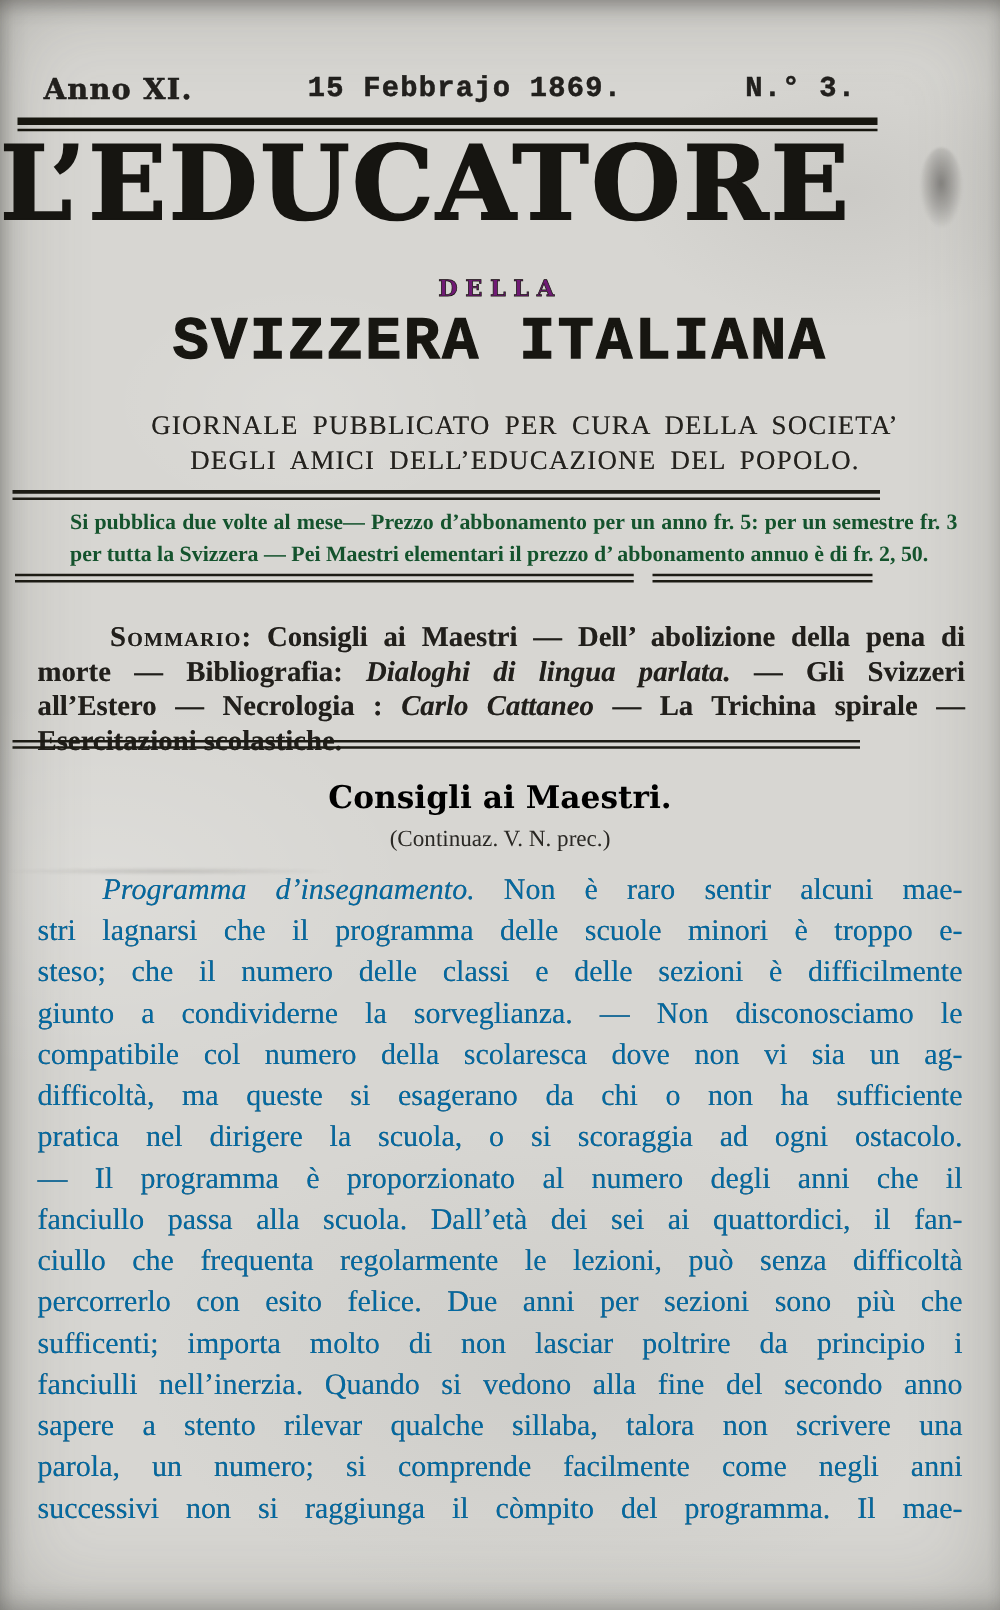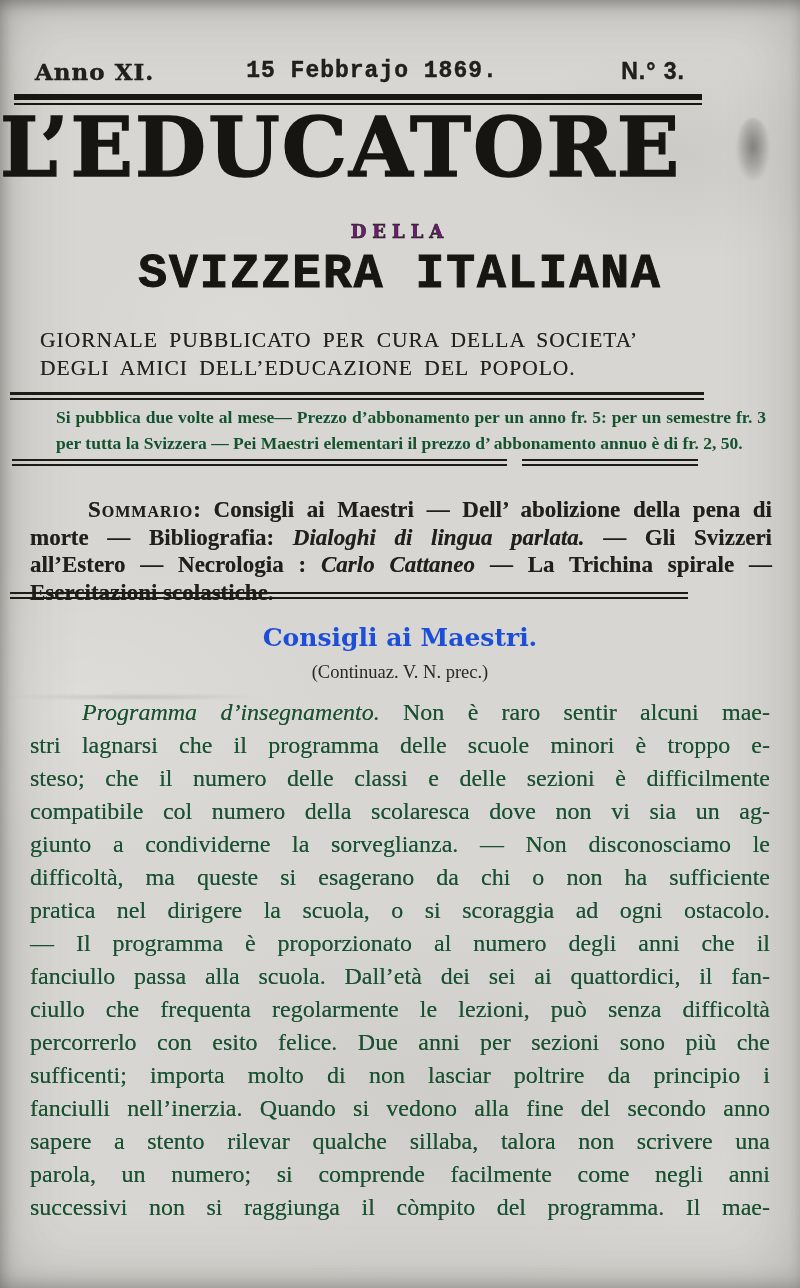--- a/index.html
+++ b/index.html
@@ -36,21 +36,21 @@
   }
   .streak{
     position:absolute;top:694px;left:0;width:270px;height:6px;z-index:3;
     background:radial-gradient(ellipse at 50% 50%, rgba(70,68,64,0.18), transparent 70%);
     filter:blur(1px);
   }
   .abs{position:absolute;z-index:4;}
   
   .issue-anno{top:58px;left:35px;font-family:"DejaVu Serif",serif;font-weight:bold;font-size:23px;-webkit-text-stroke:0.4px #1b1a18;letter-spacing:1px;}
   .issue-date{top:58px;left:0;right:56px;text-align:center;font-family:Liberation Mono, monospace;font-weight:bold;font-size:23px;-webkit-text-stroke:0.4px #1b1a18;letter-spacing:1px;}
-  .issue-num{top:58px;right:115px;font-family:Liberation Sans, sans-serif;font-weight:bold;font-size:23px;-webkit-text-stroke:0.4px #1b1a18;letter-spacing:1px;}
+  .issue-num{top:58px;right:115px;font-family:Liberation Mono, monospace;font-weight:bold;font-size:23px;-webkit-text-stroke:0.4px #1b1a18;letter-spacing:1px;}
   
   .rule-thick{top:94px;left:14px;width:688px;height:3px;border-top:6px solid #17160f;border-bottom:2px solid #17160f;}
   .rule-double-2{top:392px;left:10px;width:694px;height:3px;border-top:3px solid #1c1b14;border-bottom:2px solid #1c1b14;}
   .rule3-wrap{top:459px;left:12px;width:686px;height:8px;display:flex;gap:15px;}
   .rule3-seg{height:3px;border-top:2px solid #1c1b14;border-bottom:2px solid #1c1b14;}
   .rule3-a{width:495px;}
   .rule3-b{flex:1;}
   .rule-double-4{top:592px;left:10px;width:678px;height:3px;border-top:2px solid #1c1b14;border-bottom:2px solid #1c1b14;}
   
   .masthead{
@@ -64,40 +64,40 @@
     letter-spacing:6px;color:#701a75;-webkit-text-stroke:0.6px #171610;
   }
   .subtitle{
     top:247px;left:0;right:0;text-align:center;
     font-family:Liberation Mono, monospace;font-weight:bold;font-size:48px;line-height:1.15;
     letter-spacing:2px;color:#171611;-webkit-text-stroke:1px #171611;
   }
   .tagline1{top:328px;}
   .tagline2{top:356px;}
   .tagline{
-    left:0;right:0;
+    left:0;right:0;text-align:center;
     font-size:21.5px;letter-spacing:1px;word-spacing:5px;color:#24221e;
     text-shadow:0 0 0.5px rgba(30,28,25,0.6);
     margin-left:40px;
   }
   
   .subscription{top:404px;left:28px;right:34px;font-weight:bold;font-size:17.5px;line-height:26px;color:#14532d;margin-left:28px;}
   .sub-line1{text-align:justify;text-align-last:justify;white-space:nowrap;}
   .sub-line2{text-align:left;white-space:nowrap;}
   
   .sommario{top:496px;left:30px;right:28px;font-size:23px;line-height:27.5px;font-weight:bold;color:#211f1b;text-shadow:0 0 0.5px rgba(30,28,25,0.55);}
   .som-line{text-align:justify;text-align-last:justify;white-space:nowrap;}
   .som-line.last{text-align:left;text-align-last:left;}
   .som-line.first{padding-left:58px;}
   .smallcaps{font-variant:small-caps;letter-spacing:1px;}
   .ital{font-style:italic;}
   
-  .art-title{top:623px;left:0;right:0;text-align:center;font-family:"DejaVu Serif",serif;font-weight:bold;font-size:25px;color:#1d4ed8;}
+  .art-title{top:623px;left:0;right:0;text-align:center;font-family:"DejaVu Serif",serif;font-weight:bold;font-size:25px;color:#000000;}
   .art-cont{top:662px;left:0;right:0;text-align:center;font-size:18.5px;color:#2a2824;}
-  .body-text{top:696px;left:30px;right:30px;font-size:24px;line-height:33px;color:#14532d;text-shadow:0 0 0.5px rgba(30,28,25,0.55);}
+  .body-text{top:696px;left:30px;right:30px;font-size:24px;line-height:33px;color:#0369a1;text-shadow:0 0 0.5px rgba(30,28,25,0.55);}
   .bline{text-align:justify;text-align-last:justify;white-space:nowrap;}
   .bline.first{padding-left:52px;}
 </style>
 </head>
 <body>
 
 <div class="page">
   <div class="texture"></div>
 
   <span class="abs issue-anno">Anno XI.</span>
@@ -133,22 +133,22 @@
 
   <div class="abs rule-double-4"></div>
 
   <h3 class="abs art-title" style="margin:0">Consigli ai Maestri.</h3>
   <div class="abs art-cont">(Continuaz. V. N. prec.)</div>
 
   <div class="abs body-text">
     <div class="bline first"><span class="ital">Programma d’insegnamento.</span><span> Non è raro sentir alcuni mae-</span></div>
     <div class="bline">stri lagnarsi che il programma delle scuole minori è troppo e-</div>
     <div class="bline">steso; che il numero delle classi e delle sezioni è difficilmente</div>
+    <div class="bline">giunto a condividerne la sorveglianza. — Non disconosciamo le</div>
     <div class="bline">compatibile col numero della scolaresca dove non vi sia un ag-</div>
-    <div class="bline">giunto a condividerne la sorveglianza. — Non disconosciamo le</div>
     <div class="bline">difficoltà, ma queste si esagerano da chi o non ha sufficiente</div>
     <div class="bline">pratica nel dirigere la scuola, o si scoraggia ad ogni ostacolo.</div>
     <div class="bline">— Il programma è proporzionato al numero degli anni che il</div>
     <div class="bline">fanciullo passa alla scuola. Dall’età dei sei ai quattordici, il fan-</div>
     <div class="bline">ciullo che frequenta regolarmente le lezioni, può senza difficoltà</div>
     <div class="bline">percorrerlo con esito felice. Due anni per sezioni sono più che</div>
     <div class="bline">sufficenti; importa molto di non lasciar poltrire da principio i</div>
     <div class="bline">fanciulli nell’inerzia. Quando si vedono alla fine del secondo anno</div>
     <div class="bline">sapere a stento rilevar qualche sillaba, talora non scrivere una</div>
     <div class="bline">parola, un numero; si comprende facilmente come negli anni</div>

